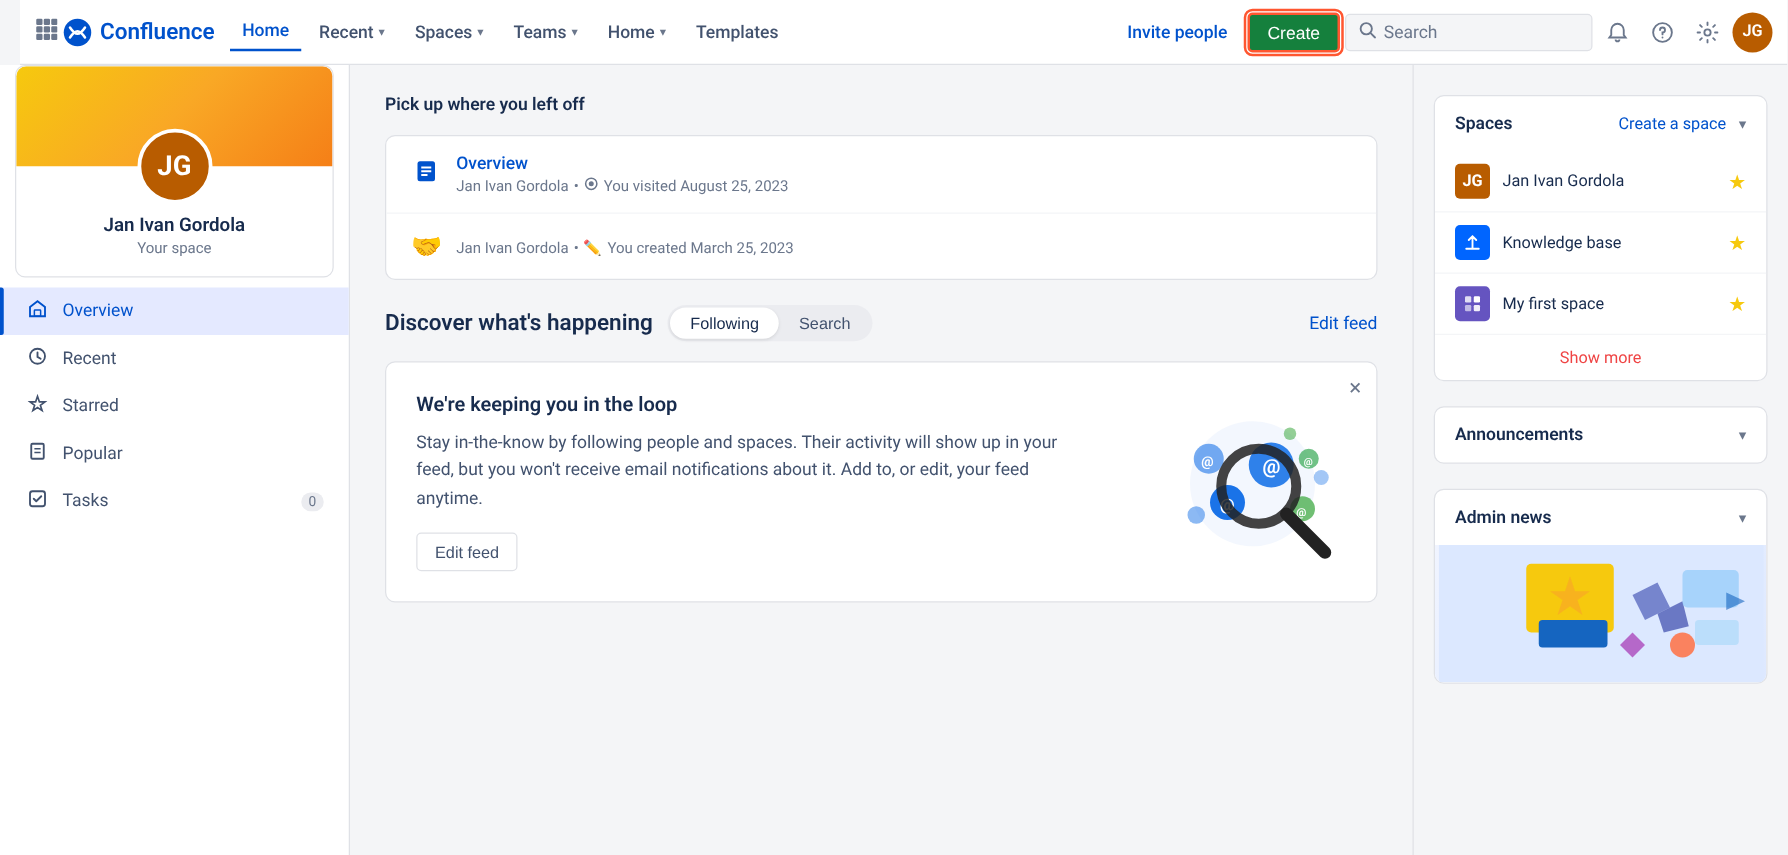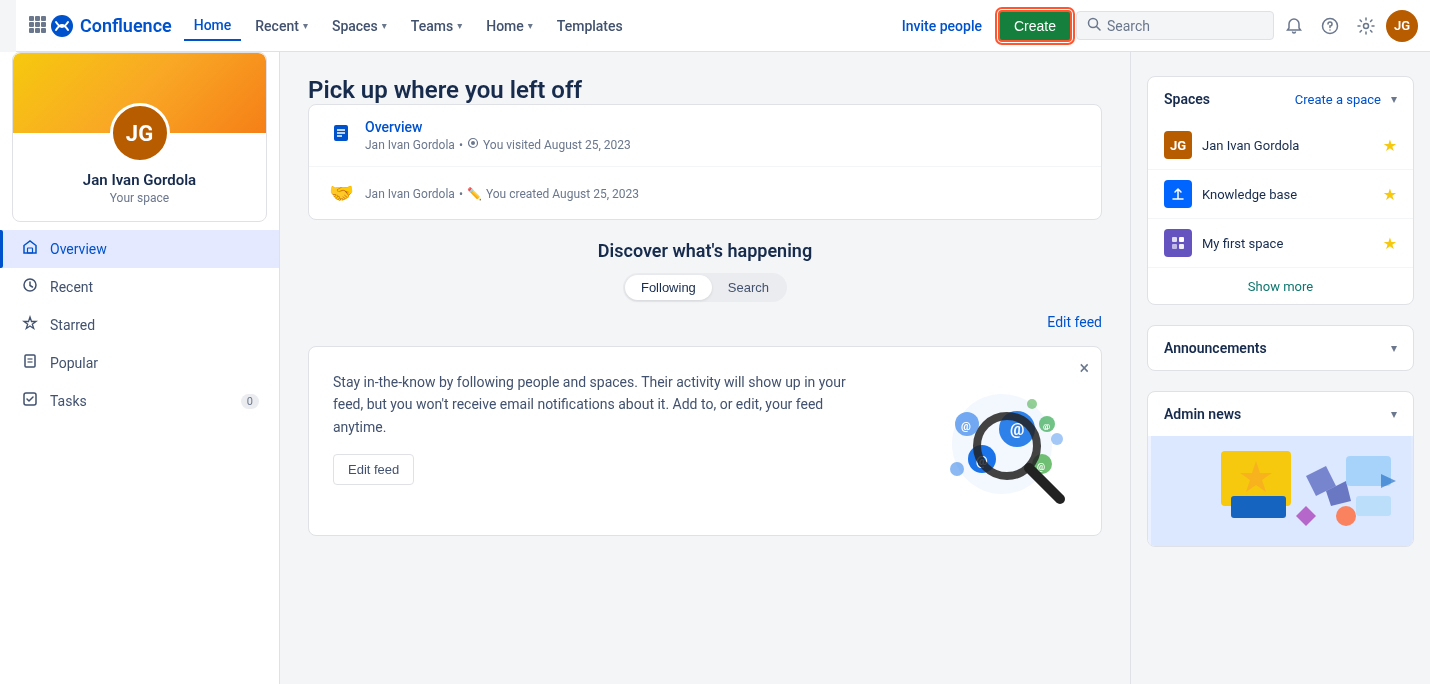--- a/index.html
+++ b/index.html
@@ -93,40 +93,40 @@
       margin: 0 12px 0; border-radius: 8px; overflow: hidden;
       border: 1px solid #dfe1e6;
     }
 
     
     .main-content {
       flex: 1; padding: 24px 28px; overflow-y: auto; max-height: calc(100vh - 52px);
     }
 
     
-    .section-title { font-size: 24px; font-weight: 600; color: #172b4d; }
+    .section-title { font-size: 14px; font-weight: 600; color: #172b4d; margin-bottom: 16px; }
     .card {
       background: #fff; border-radius: 8px; border: 1px solid #dfe1e6;
       overflow: hidden; margin-bottom: 20px;
     }
     .recents-list { padding: 0; }
     .recent-item {
       display: flex; align-items: center; gap: 12px; padding: 14px 20px;
       border-bottom: 1px solid #f4f5f7; cursor: pointer;
     }
     .recent-item:last-of-type { border-bottom: none; }
     .recent-icon { font-size: 20px; width: 24px; text-align: center; }
     .recent-info { flex: 1; }
     .recent-title { font-size: 14px; font-weight: 500; color: #0052cc; }
     .recent-meta { font-size: 12px; color: #6b778c; margin-top: 2px; display: flex; align-items: center; gap: 4px; }
     .view-all-wrap { padding: 12px 20px; text-align: center; border-top: 1px solid #f4f5f7; }
     .view-all-link { color: #0052cc; font-size: 14px; cursor: pointer; }
 
     
-    .discover-header { display: flex; align-items: center; margin-bottom: 16px; gap: 12px; flex-direction: column; }
+    .discover-header { display: flex; align-items: center; margin-bottom: 16px; gap: 12px; }
     .discover-title { font-size: 18px; font-weight: 600; color: #172b4d; }
     .tab-group { display: flex; background: #ebecf0; border-radius: 20px; padding: 2px; }
     .tab-btn {
       padding: 5px 16px; border-radius: 18px; cursor: pointer;
       font-size: 13px; font-weight: 500; color: #42526e; border: none; background: transparent;
     }
     .tab-btn.active { background: #fff; color: #172b4d; box-shadow: 0 1px 3px rgba(0,0,0,0.1); }
     .edit-feed-link { margin-left: auto; color: #0052cc; font-size: 14px; cursor: pointer; }
 
     .discover-card {
@@ -170,21 +170,21 @@
     }
     .rs-space-item:last-child { border-bottom: none; }
     .rs-space-icon {
       width: 28px; height: 28px; border-radius: 4px;
       display: flex; align-items: center; justify-content: center;
       font-size: 13px; font-weight: 700; color: #fff; margin-right: 10px; flex-shrink: 0;
     }
     .rs-space-name { font-size: 13px; color: #172b4d; flex: 1; }
     .rs-star { color: #f6c90e; font-size: 16px; cursor: pointer; }
     .rs-show-more { padding: 10px 16px; text-align: center; }
-    .rs-show-more-link { color: #0f766e; font-size: 13px; cursor: pointer; }
+    .rs-show-more-link { color: #ef4444; font-size: 13px; cursor: pointer; }
     .rs-announce-img {
       width: 100%; height: 110px;
       background: linear-gradient(135deg, #f0f4ff 0%, #dde8ff 100%);
       display: flex; align-items: center; justify-content: center;
       overflow: hidden; position: relative;
     }
     .rs-announce-body { padding: 12px 16px; }
     .rs-announce-title { font-size: 14px; font-weight: 700; color: #172b4d; margin-bottom: 6px; }
     .rs-announce-text { font-size: 13px; color: #42526e; line-height: 1.5; }
   </style>
@@ -365,39 +365,40 @@
           </div>
         </div>
 
         <div class="recent-item">
           <span class="recent-icon">🤝</span>
           <div class="recent-info">
             <div class="recent-meta">
               <span>Jan Ivan Gordola</span>
               <span>•</span>
               <span>✏️</span>
-              <span>You created August 25, 2023</span>
+              <span>You created March 25, 2023</span>
             </div>
           </div>
         </div>
       </div>
     </div>
 
     <div class="discover-header">
       <span class="discover-title">Discover what's happening</span>
       <div class="tab-group">
         <button class="tab-btn active">Following</button>
         <button class="tab-btn">Search</button>
       </div>
       <span class="edit-feed-link">Edit feed</span>
     </div>
 
     <div class="discover-card">
       <div class="discover-close">×</div>
       <div class="discover-text">
+        <h3>We're keeping you in the loop</h3>
         <p>Stay in-the-know by following people and spaces. Their activity will show up in your feed, but you won't receive email notifications about it. Add to, or edit, your feed anytime.</p>
         <button class="edit-feed-btn">Edit feed</button>
       </div>
       <div class="discover-illustration">
         <svg width="170" height="135" viewBox="0 0 170 135" fill="none">
 
           <circle cx="100" cy="70" r="50" fill="#e8f0fe" opacity="0.5"></circle>
 
           <circle cx="115" cy="55" r="18" fill="#1a73e8" opacity="0.9"></circle>
           <text x="108" y="61" font-size="16" fill="white" font-weight="bold">@</text>

